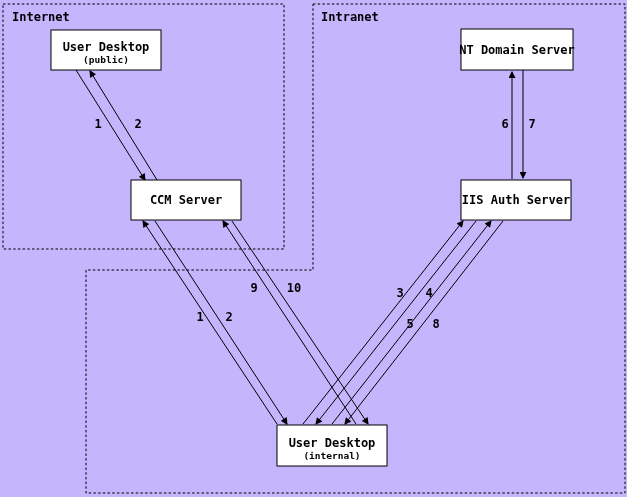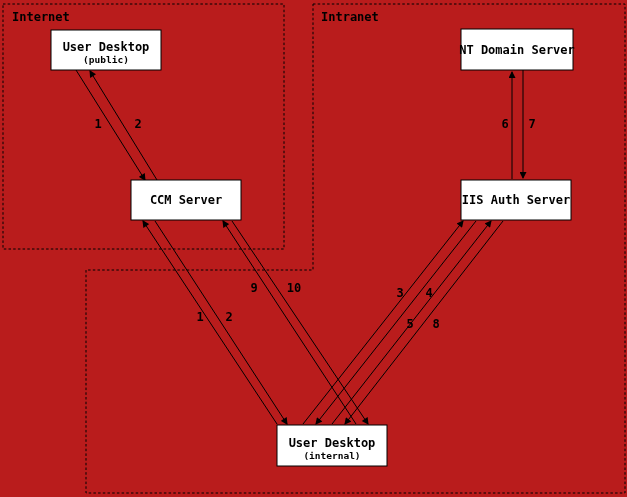--- a/index.html
+++ b/index.html
@@ -1,20 +1,20 @@
 <!DOCTYPE html>
 <html><head>
 <meta charset="utf-8">
 <style>
   html, body { margin: 0; padding: 0; background: #ffffff; }
   .canvas {
     position: relative;
     width: 627px;
     height: 497px;
-    background: #b91c1c;
+    background: #c4b5fd;
     font-family: "DejaVu Sans Mono", "Liberation Mono", monospace;
   }
   svg text {
     font-family: "DejaVu Sans Mono", "Liberation Mono", monospace;
     font-weight: bold;
     fill: #000000;
   }
   .zone-label  { font-size: 12px; }
   .node-label  { font-size: 12px; }
   .node-sub    { font-size: 9.5px; }

